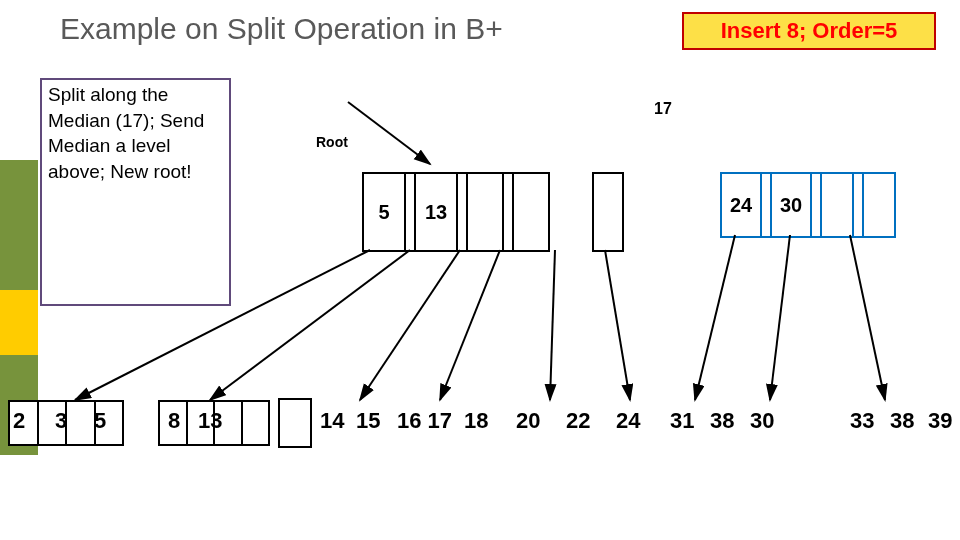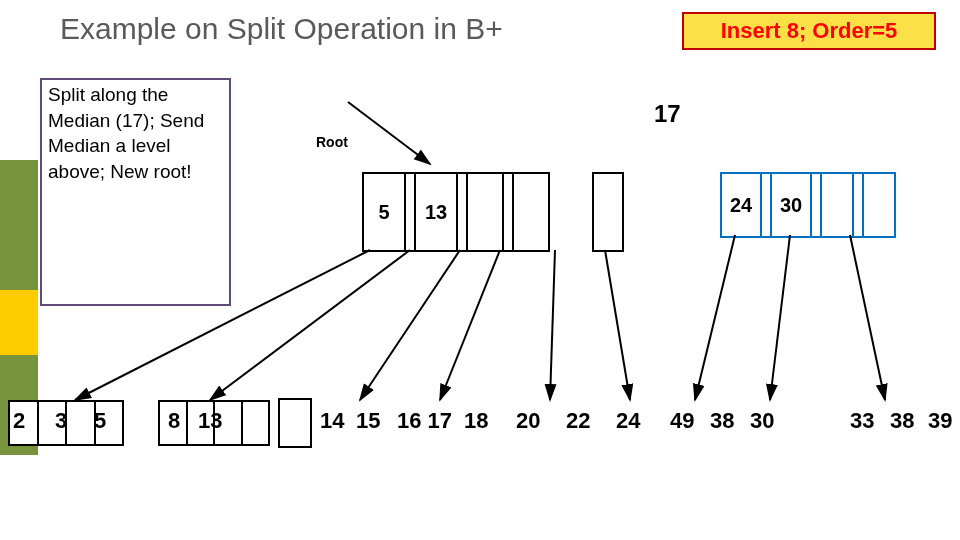--- a/index.html
+++ b/index.html
@@ -48,21 +48,21 @@
     background: #fff;
   }
   .root-label {
     position: absolute;
     font-size: 14px;
     font-weight: bold;
     color: #000;
   }
   .seventeen {
     position: absolute;
-    font-size: 24px;
+    font-size: 16px;
     font-weight: bold;
     color: #000;
   }
   .stripe {
     position: absolute;
     left: 0;
     width: 38px;
   }
   .stripe.green-a { top: 160px; height: 130px; background: #77933c; }
   .stripe.yellow  { top: 290px; height: 65px; background: #ffcc00; }
@@ -173,21 +173,21 @@
   <span class="leaf" style="left:94px">5</span>
   <span class="leaf" style="left:168px">8</span>
   <span class="leaf" style="left:198px">13</span>
   <span class="leaf" style="left:320px">14</span>
   <span class="leaf" style="left:356px">15</span>
   <span class="leaf" style="left:397px">16 17</span>
   <span class="leaf" style="left:464px">18</span>
   <span class="leaf" style="left:516px">20</span>
   <span class="leaf" style="left:566px">22</span>
   <span class="leaf" style="left:616px">24</span>
-  <span class="leaf" style="left:670px">49</span>
+  <span class="leaf" style="left:670px">31</span>
   <span class="leaf" style="left:710px">38</span>
   <span class="leaf" style="left:750px">30</span>
   <span class="leaf" style="left:850px">33</span>
   <span class="leaf" style="left:890px">38</span>
   <span class="leaf" style="left:928px">39</span>
 </div>
 
 <svg class="overlay">
   <defs>
     <marker id="ah" markerWidth="10" markerHeight="10" refX="8" refY="3" orient="auto">

